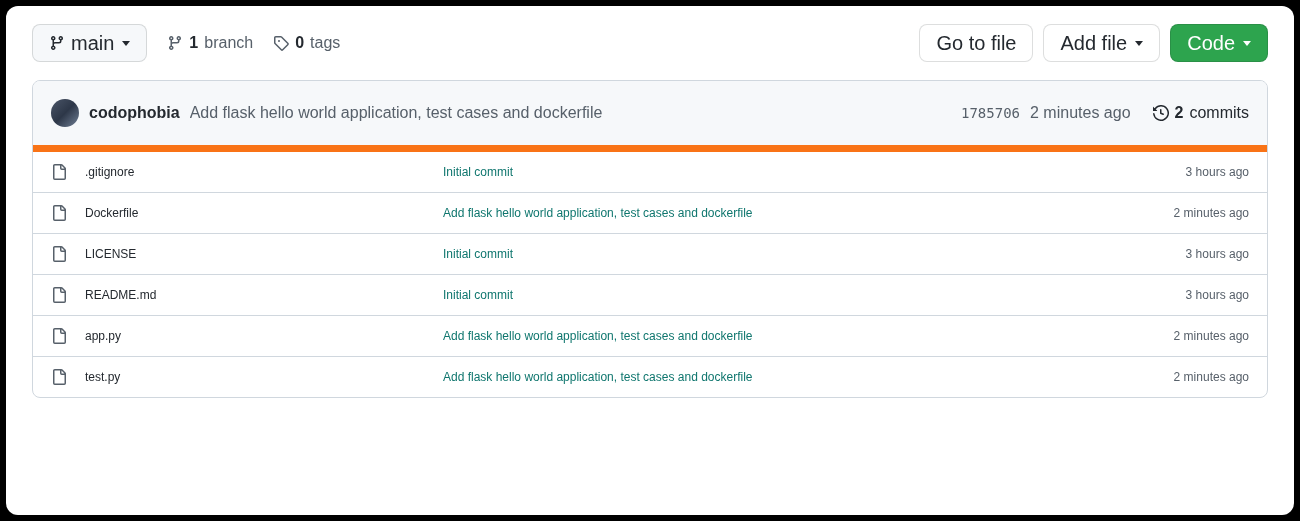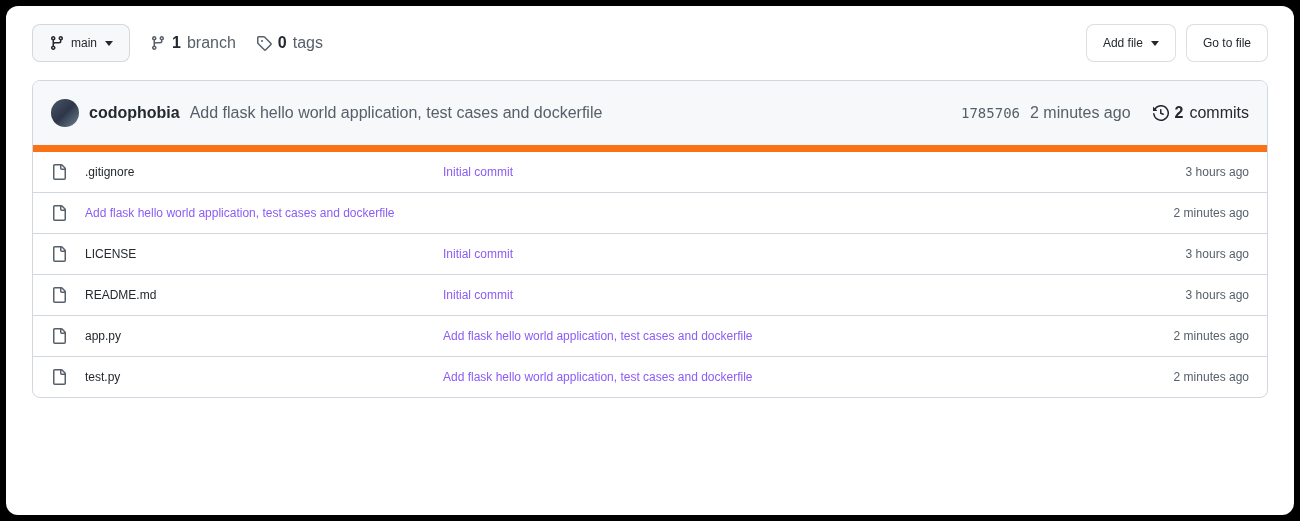--- a/index.html
+++ b/index.html
@@ -35,21 +35,21 @@
     .toolbar-right {
       display: flex;
       align-items: center;
       gap: 10px;
     }
     .btn {
       display: inline-flex;
       align-items: center;
       gap: 6px;
       padding: 7px 16px;
-      font-size: 12px;
+      font-size: 20px;
       font-weight: 500;
       line-height: 22px;
       border: 1px solid rgba(27,31,36,0.15);
       border-radius: 8px;
       background: #f6f8fa;
       color: #24292f;
       cursor: pointer;
       white-space: nowrap;
     }
     .btn-primary {
@@ -163,21 +163,21 @@
     .file-name {
       width: 340px;
       color: #24292f;
       cursor: pointer;
       overflow: hidden;
       text-overflow: ellipsis;
       white-space: nowrap;
     }
     .file-commit {
       flex: 1;
-      color: #8b5cf6;
+      color: #0f766e;
       cursor: pointer;
       overflow: hidden;
       text-overflow: ellipsis;
       white-space: nowrap;
     }
     .file-time {
       color: #57606a;
       white-space: nowrap;
       text-align: center;
     }
@@ -219,25 +219,29 @@
               <path d="M1 7.775V2.75C1 1.784 1.784 1 2.75 1h5.025c.464 0 .91.184 1.238.513l6.25 6.25a1.75 1.75 0 0 1 0 2.474l-5.026 5.026a1.75 1.75 0 0 1-2.474 0l-6.25-6.25A1.752 1.752 0 0 1 1 7.775Zm1.5 0c0 .066.026.13.073.177l6.25 6.25a.25.25 0 0 0 .354 0l5.025-5.025a.25.25 0 0 0 0-.354l-6.25-6.25a.25.25 0 0 0-.177-.073H2.75a.25.25 0 0 0-.25.25ZM6 5a1 1 0 1 1 0 2 1 1 0 0 1 0-2Z"></path>
             </svg>
         </span>
         <strong>0</strong>
         <span>tags</span>
       </a>
     </div>
 
     <div class="toolbar-right">
       <button class="btn btn-plain">
+        <span>Go to file</span>
+      </button>
+      <button class="btn btn-plain">
         <span>Add file</span>
         <span class="caret"></span>
       </button>
-      <button class="btn btn-plain">
-        <span>Go to file</span>
+      <button class="btn btn-primary">
+        <span>Code</span>
+        <span class="caret caret-white"></span>
       </button>
     </div>
   </div>
 
   <div class="file-box">
 
     <div class="commit-bar">
       <div class="avatar"></div>
       <a class="commit-author">codophobia</a>
       <a class="commit-msg">Add flask hello world application, test cases and dockerfile</a>
@@ -265,20 +269,21 @@
           <a class="file-name">.gitignore</a>
           <a class="file-commit">Initial commit</a>
           <span class="file-time">3 hours ago</span>
         </div>
         <div class="file-row">
           <span class="file-icon">
             <svg width="16" height="16" viewBox="0 0 16 16" fill="currentColor">
               <path d="M2 1.75C2 .784 2.784 0 3.75 0h6.586c.464 0 .909.184 1.237.513l2.914 2.914c.329.328.513.773.513 1.237v9.586A1.75 1.75 0 0 1 13.25 16h-9.5A1.75 1.75 0 0 1 2 14.25Zm1.75-.25a.25.25 0 0 0-.25.25v12.5c0 .138.112.25.25.25h9.5a.25.25 0 0 0 .25-.25V6h-2.75A1.75 1.75 0 0 1 9 4.25V1.5Zm6.75.062V4.25c0 .138.112.25.25.25h2.688l-.011-.013-2.914-2.914-.013-.011Z"></path>
             </svg>
           </span>
+          <a class="file-name">Dockerfile</a>
           <a class="file-commit">Add flask hello world application, test cases and dockerfile</a>
           <span class="file-time">2 minutes ago</span>
         </div>
         <div class="file-row">
           <span class="file-icon">
             <svg width="16" height="16" viewBox="0 0 16 16" fill="currentColor">
               <path d="M2 1.75C2 .784 2.784 0 3.75 0h6.586c.464 0 .909.184 1.237.513l2.914 2.914c.329.328.513.773.513 1.237v9.586A1.75 1.75 0 0 1 13.25 16h-9.5A1.75 1.75 0 0 1 2 14.25Zm1.75-.25a.25.25 0 0 0-.25.25v12.5c0 .138.112.25.25.25h9.5a.25.25 0 0 0 .25-.25V6h-2.75A1.75 1.75 0 0 1 9 4.25V1.5Zm6.75.062V4.25c0 .138.112.25.25.25h2.688l-.011-.013-2.914-2.914-.013-.011Z"></path>
             </svg>
           </span>
           <a class="file-name">LICENSE</a>

